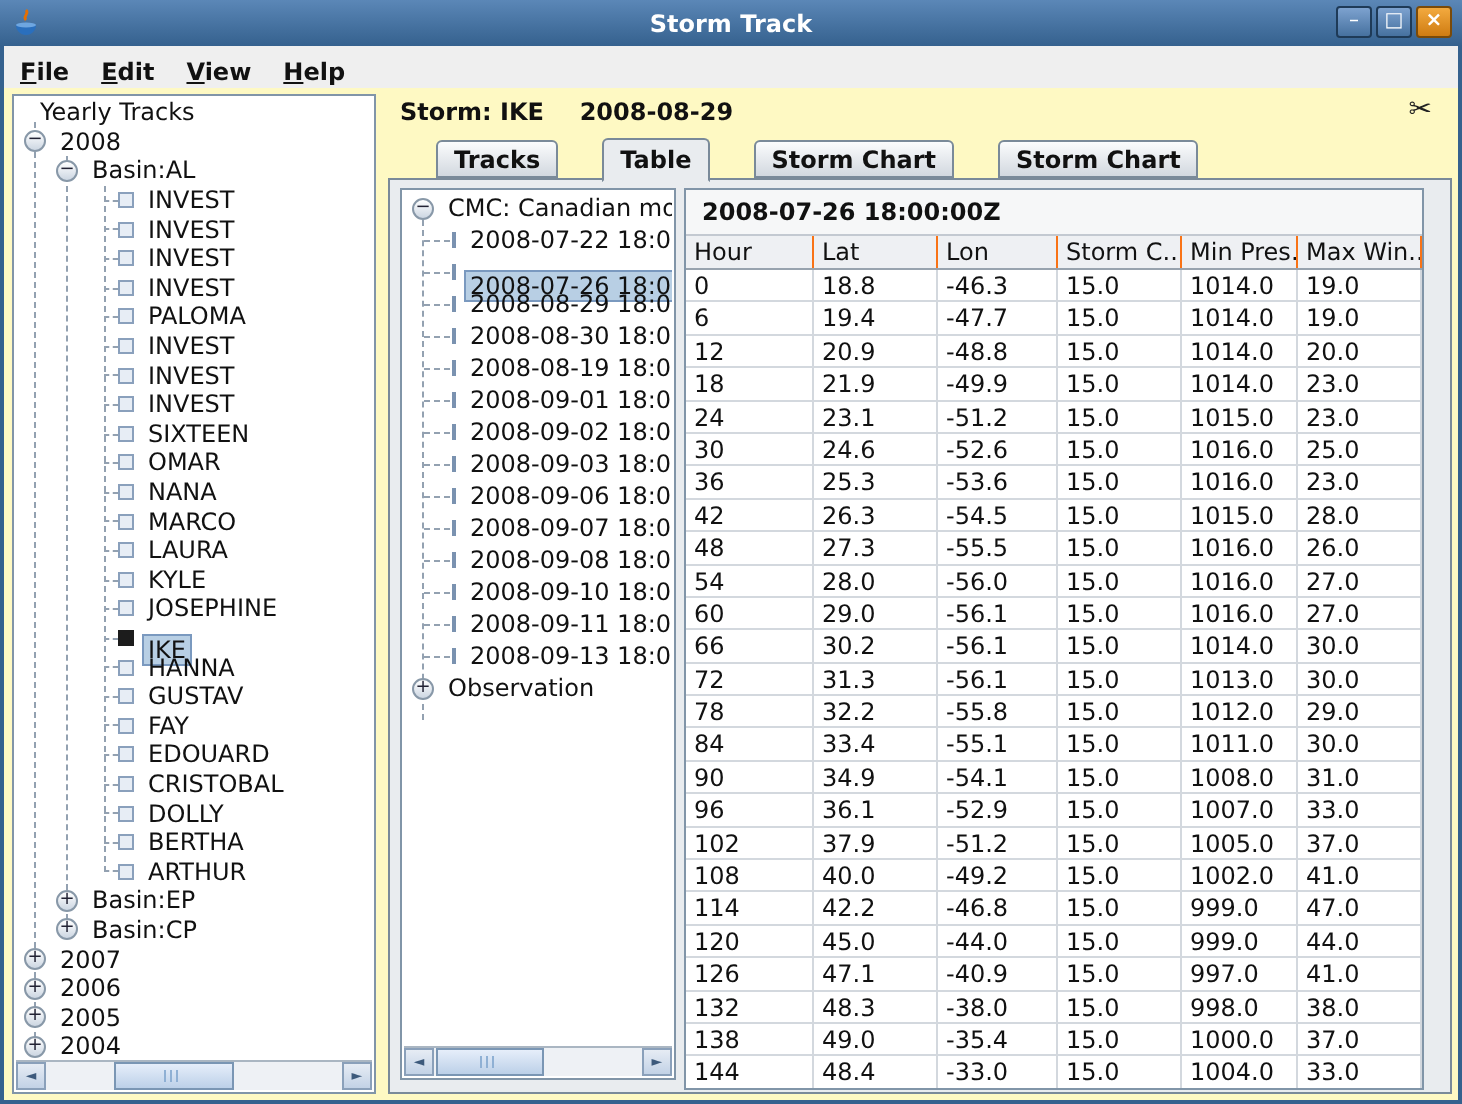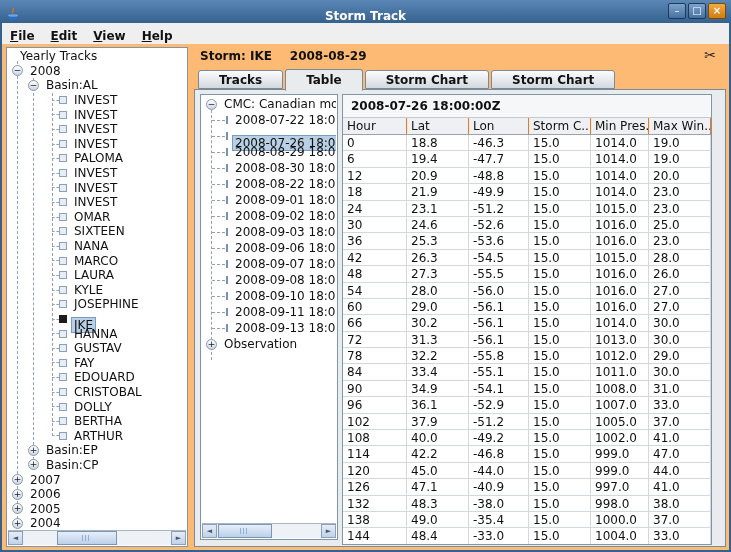--- a/index.html
+++ b/index.html
@@ -5,38 +5,38 @@
   html,body { margin:0; padding:0; background:#888; }
   * { box-sizing:border-box; }
   .window {
     position:relative; width:731px; height:552px;
     background:#35618e;
     font-family:"DejaVu Sans","Liberation Sans",sans-serif;
     font-size:12px; color:#111; overflow:hidden;
   }
   
   .titlebar { position:absolute; top:0; left:0; width:731px; height:23px;
-    background:linear-gradient(#5b87b7,#35618e); display:flex; align-items:flex-end; }
+    background:linear-gradient(#5b87b7,#35618e); display:flex; align-items:center; }
   .app-icon { width:16px; height:16px; margin-left:5px; }
   .title-text { position:absolute; left:0; right:0; text-align:center;
     color:#fff; font-weight:bold; font-size:12px; }
   .tb-btns { position:absolute; right:5px; top:3px; display:flex; gap:2px; }
   .tb-btn { width:18px; height:16px; border:1px solid #1e3a57; border-radius:2px;
     background:linear-gradient(#7da2cf,#46719f); color:#fff; text-align:center;
     font-size:10px; line-height:14px; cursor:default; }
   .tb-btn.min::after { content:"–"; }
   .tb-btn.max::after { content:"□"; }
   .tb-btn.close { background:linear-gradient(#f3aa3f,#cf7c12); border-color:#7a4a08; }
   .tb-btn.close::after { content:"×"; font-weight:bold; }
   
   .menubar { position:absolute; top:23px; left:2px; right:2px; height:26px;
     background:#efefef; border-bottom:1px solid #9aa4ad; display:flex; align-items:center; }
   .mi { padding:2px 8px; font-weight:bold; }
   
-  .content { position:absolute; top:44px; left:2px; right:2px; bottom:2px; background:#fdba74; }
+  .content { position:absolute; top:44px; left:2px; right:2px; bottom:2px; background:#fef9c3; }
   
   .left-panel { position:absolute; left:4px; top:3px; width:182px; bottom:3px;
     background:#fff; border:1px solid #8195a8; overflow:hidden; }
   .left-tree { position:absolute; top:1px; left:1px; right:1px; bottom:16px; overflow:hidden; }
   .trow { position:relative; display:flex; align-items:center; white-space:nowrap; }
   .left-tree .trow { height:14.6px; }
   .handle { flex:0 0 11px; width:11px; height:11px; border:1px solid #8898a8; border-radius:50%;
     background:linear-gradient(#ffffff,#ccd6e2); font-size:9px; line-height:9px;
     text-align:center; color:#223; z-index:1; }
   .handle.minus::after { content:"−"; }
@@ -73,23 +73,23 @@
   
   .right-panel { position:absolute; left:192px; top:3px; right:3px; bottom:3px; }
   .storm-header { position:absolute; top:2px; left:6px; right:4px; height:18px; }
   .storm-header .lbl { font-weight:bold; }
   .storm-header .dt { font-weight:bold; margin-left:14px; }
   .cut-icon { position:absolute; right:6px; top:-2px; font-size:14px; color:#222; }
   .cut-icon::after { content:"✂"; }
   
   .tabs { position:absolute; top:21px; left:4px; right:0; height:22px;
     display:flex; align-items:flex-end; gap:2px; z-index:2; }
-  .tab { height:19px; padding:0 20px; display:flex; align-items:center;
+  .tab { height:19px; padding:0 8px; display:flex; align-items:center;
     border:1px solid #7a8a99; border-radius:3px 3px 0 0; font-weight:bold;
-    background:linear-gradient(#fbfcfd,#d2d8df); margin-bottom:1px; }
+    background:linear-gradient(#fbfcfd,#d2d8df); margin-bottom:1px;margin-left:20px; }
   .tab.selected { height:22px; margin-bottom:-1px; background:#e9ecef;
     border-bottom:1px solid #e9ecef; }
   .tabpane { position:absolute; top:42px; left:0; right:0; bottom:0;
     border:1px solid #7a8a99; background:#e9ecef; }
   
   .model-panel { position:absolute; left:5px; top:4px; width:138px; bottom:6px;
     background:#fff; border:1px solid #8195a8; overflow:hidden; }
   .model-tree { position:absolute; top:1px; left:1px; right:1px; bottom:16px; overflow:hidden; }
   .model-tree .trow { height:16px; }
   .model-tree .d1r .handle { margin-left:4px; }
@@ -197,26 +197,26 @@
               <span class="tlabel selectable">INVEST</span>
             </div>
 
             <div class="trow d3">
               <span class="leaf-icon selectable"></span>
               <span class="tlabel selectable">INVEST</span>
             </div>
 
             <div class="trow d3">
               <span class="leaf-icon selectable"></span>
+              <span class="tlabel selectable">SIXTEEN</span>
+            </div>
+
+            <div class="trow d3">
+              <span class="leaf-icon selectable"></span>
               <span class="tlabel selectable">OMAR</span>
-            </div>
-
-            <div class="trow d3">
-              <span class="leaf-icon selectable"></span>
-              <span class="tlabel selectable">SIXTEEN</span>
             </div>
 
             <div class="trow d3">
               <span class="leaf-icon selectable"></span>
               <span class="tlabel selectable">NANA</span>
             </div>
 
             <div class="trow d3">
               <span class="leaf-icon selectable"></span>
               <span class="tlabel selectable">MARCO</span>
@@ -378,21 +378,21 @@
                   <span class="tlabel selectable">2008-08-29 18:0</span>
                 </div>
 
                 <div class="trow dd">
                   <span class="date-icon"></span>
                   <span class="tlabel selectable">2008-08-30 18:0</span>
                 </div>
 
                 <div class="trow dd">
                   <span class="date-icon"></span>
-                  <span class="tlabel selectable">2008-08-22 18:0</span>
+                  <span class="tlabel selectable">2008-08-19 18:0</span>
                 </div>
 
                 <div class="trow dd">
                   <span class="date-icon"></span>
                   <span class="tlabel selectable">2008-09-01 18:0</span>
                 </div>
 
                 <div class="trow dd">
                   <span class="date-icon"></span>
                   <span class="tlabel selectable">2008-09-02 18:0</span>

